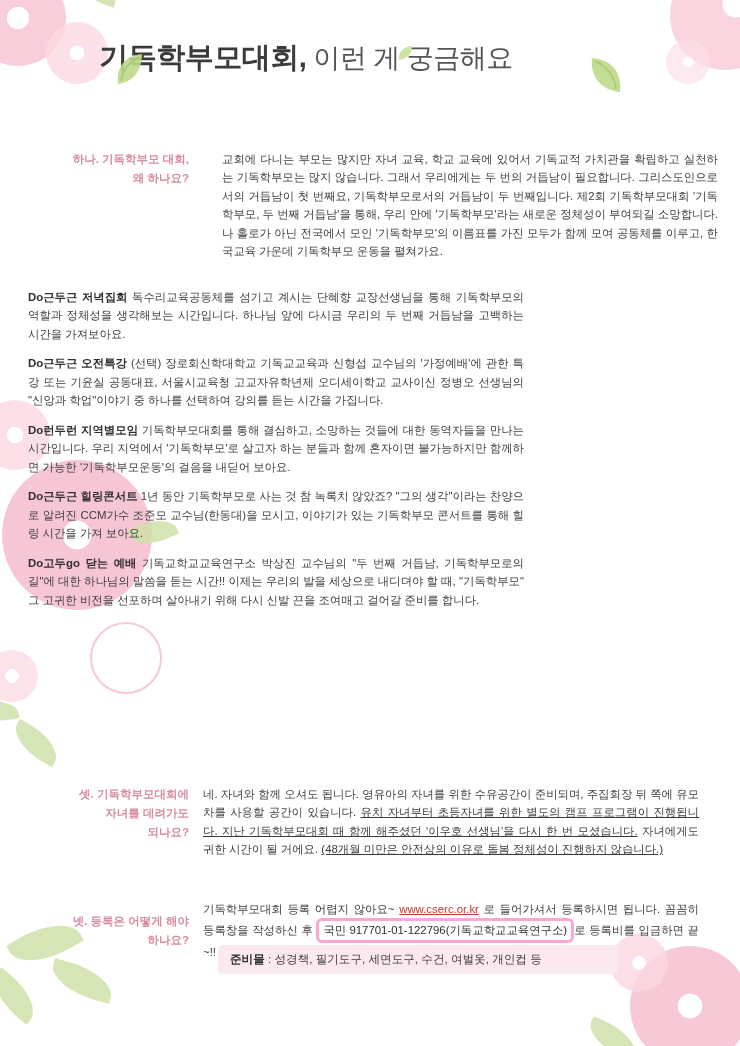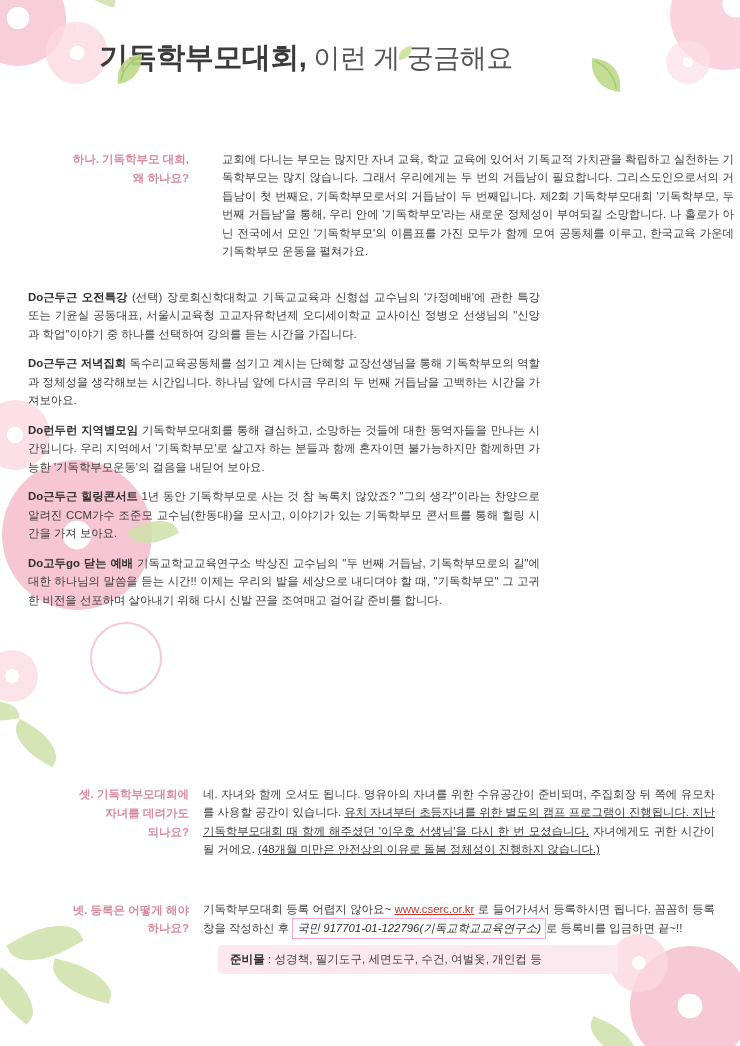--- a/index.html
+++ b/index.html
@@ -71,36 +71,35 @@
     font-weight: bold;
     line-height: 1.65;
   }
   .a-col {
     width: 512px;
     color: #3c3c3c;
     font-size: 11.4px;
     line-height: 1.62;
     text-align: justify;
   }
-  .a-col p { margin: 0 0 11px 0; }
+  .a-col p { margin: 0 16px 11px 0; }
   .a-col p:last-child { margin-bottom: 0; }
   .lead {
     font-weight: bold;
     color: #2f2f2f;
   }
   .u { text-decoration: underline; }
   .link { color: #c0392b; text-decoration: underline; }
 
   .acct-highlight {
     display: inline-block;
-    border: 1px solid #f9a8d4;
-    border-radius: 0;
+    border: 3px solid #f9a8d4;
+    border-radius: 6px;
     padding: 0 4px;
     color: #2f2f2f;
-    font-style: italic;
   }
 
   .supplies {
     position: absolute;
     left: 218px;
     top: 945px;
     width: 400px;
     background: #fbe9ef;
     border-radius: 4px;
     padding: 7px 12px;
@@ -182,22 +181,22 @@
     <div>하나. 기독학부모 대회,</div>
     <div>왜 하나요?</div>
   </div>
   <div class="a-col">
     <p>교회에 다니는 부모는 많지만 자녀 교육, 학교 교육에 있어서 기독교적 가치관을 확립하고 실천하는 기독학부모는 많지 않습니다. 그래서 우리에게는 두 번의 거듭남이 필요합니다. 그리스도인으로서의 거듭남이 첫 번째요, 기독학부모로서의 거듭남이 두 번째입니다. 제2회 기독학부모대회 '기독학부모, 두 번째 거듭남'을 통해, 우리 안에 '기독학부모'라는 새로운 정체성이 부여되길 소망합니다. 나 홀로가 아닌 전국에서 모인 '기독학부모'의 이름표를 가진 모두가 함께 모여 공동체를 이루고, 한국교육 가운데 기독학부모 운동을 펼쳐가요.</p>
   </div>
 </div>
 
 <div class="qa-block" style="left:28px; top:288px; width:712px;">
   <div class="a-col">
+    <p><span class="lead">Do근두근 저녁집회</span><span> 독수리교육공동체를 섬기고 계시는 단혜향 교장선생님을 통해 기독학부모의 역할과 정체성을 생각해보는 시간입니다. 하나님 앞에 다시금 우리의 두 번째 거듭남을 고백하는 시간을 가져보아요.</span></p>
     <p><span class="lead">Do근두근 오전특강</span><span> (선택) 장로회신학대학교 기독교교육과 신형섭 교수님의 '가정예배'에 관한 특강 또는 기윤실 공동대표, 서울시교육청 고교자유학년제 오디세이학교 교사이신 정병오 선생님의 "신앙과 학업"이야기 중 하나를 선택하여 강의를 듣는 시간을 가집니다.</span></p>
-    <p><span class="lead">Do근두근 저녁집회</span><span> 독수리교육공동체를 섬기고 계시는 단혜향 교장선생님을 통해 기독학부모의 역할과 정체성을 생각해보는 시간입니다. 하나님 앞에 다시금 우리의 두 번째 거듭남을 고백하는 시간을 가져보아요.</span></p>
     <p><span class="lead">Do런두런 지역별모임</span><span> 기독학부모대회를 통해 결심하고, 소망하는 것들에 대한 동역자들을 만나는 시간입니다. 우리 지역에서 '기독학부모'로 살고자 하는 분들과 함께 혼자이면 불가능하지만 함께하면 가능한 '기독학부모운동'의 걸음을 내딛어 보아요.</span></p>
     <p><span class="lead">Do근두근 힐링콘서트</span><span> 1년 동안 기독학부모로 사는 것 참 녹록치 않았죠? "그의 생각"이라는 찬양으로 알려진 CCM가수 조준모 교수님(한동대)을 모시고, 이야기가 있는 기독학부모 콘서트를 통해 힐링 시간을 가져 보아요.</span></p>
     <p><span class="lead">Do고두go 닫는 예배</span><span> 기독교학교교육연구소 박상진 교수님의 "두 번째 거듭남, 기독학부모로의 길"에 대한 하나님의 말씀을 듣는 시간!! 이제는 우리의 발을 세상으로 내디뎌야 할 때, "기독학부모" 그 고귀한 비전을 선포하며 살아내기 위해 다시 신발 끈을 조여매고 걸어갈 준비를 합니다.</span></p>
   </div>
 </div>
 
 <div class="qa-block" style="left:28px; top:785px; width:712px;">
   <div class="q-col">
     <div>셋. 기독학부모대회에</div>
     <div>자녀를 데려가도</div>

